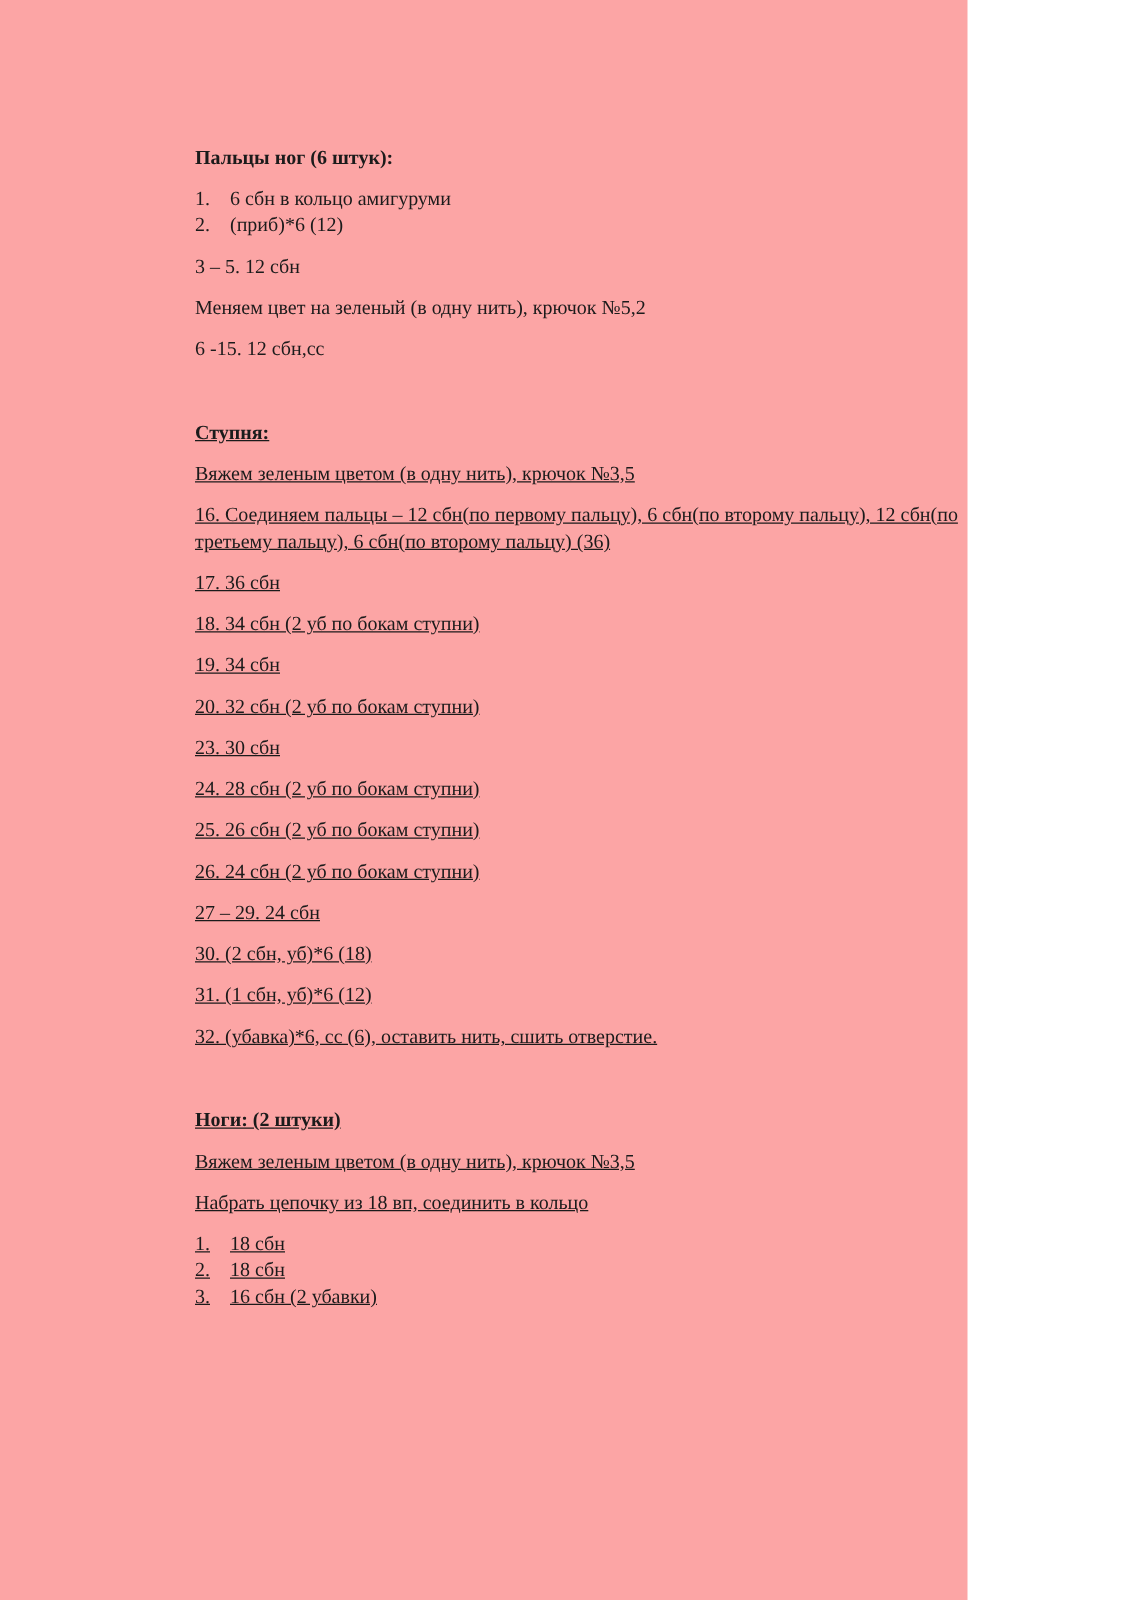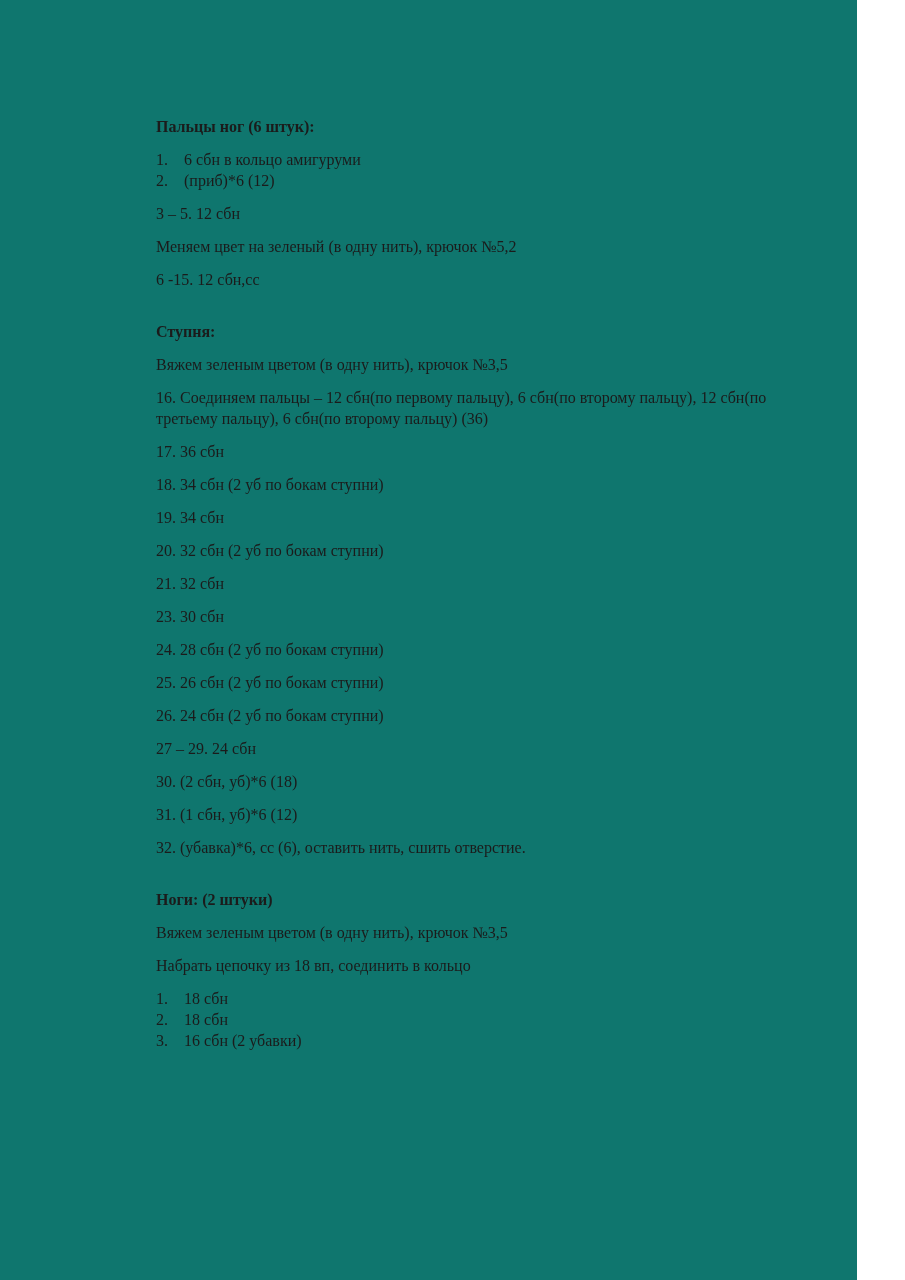--- a/index.html
+++ b/index.html
@@ -2,38 +2,38 @@
 <html><head>
 <meta charset="utf-8">
 <style>
   html, body {
     margin: 0;
     padding: 0;
     background: #ffffff;
   }
   .page {
     position: relative;
-    width: 857px;
+    width: 774px;
     height: 1280px;
-    background: #0f766e;
+    background: #fca5a5;
     overflow: hidden;
     font-family: "Liberation Serif", "DejaVu Serif", serif;
     color: #1b1b1b;
     box-sizing: border-box;
   }
   .content {
     position: absolute;
     top: 116px;
     left: 156px;
     width: 640px;
     font-size: 16px;
     line-height: 21px;
   }
   .section { margin: 0; }
-  .section + .section { margin-top: 31px; }
+  .section + .section { margin-top: 46px; text-decoration: underline; }
   .heading {
     font-weight: bold;
     margin: 0 0 12px 0;
   }
   .para {
     margin: 0 0 12px 0;
   }
   .num-list {
     margin: 0 0 12px 0;
   }
@@ -70,21 +70,20 @@
         <p class="para">6 -15. 12 сбн,сс</p>
       </div>
       <div class="section">
         <div class="heading">Ступня:</div>
         <p class="para">Вяжем зеленым цветом (в одну нить), крючок №3,5</p>
         <p class="para">16. Соединяем пальцы – 12 сбн(по первому пальцу), 6 сбн(по второму пальцу), 12 сбн(по третьему пальцу), 6 сбн(по второму пальцу) (36)</p>
         <p class="para">17. 36 сбн</p>
         <p class="para">18. 34 сбн (2 уб по бокам ступни)</p>
         <p class="para">19. 34 сбн</p>
         <p class="para">20. 32 сбн (2 уб по бокам ступни)</p>
-        <p class="para">21. 32 сбн</p>
         <p class="para">23. 30 сбн</p>
         <p class="para">24. 28 сбн (2 уб по бокам ступни)</p>
         <p class="para">25. 26 сбн (2 уб по бокам ступни)</p>
         <p class="para">26. 24 сбн (2 уб по бокам ступни)</p>
         <p class="para">27 – 29. 24 сбн</p>
         <p class="para">30. (2 сбн, уб)*6 (18)</p>
         <p class="para">31. (1 сбн, уб)*6 (12)</p>
         <p class="para">32. (убавка)*6, сс (6), оставить нить, сшить отверстие.</p>
       </div>
       <div class="section">

